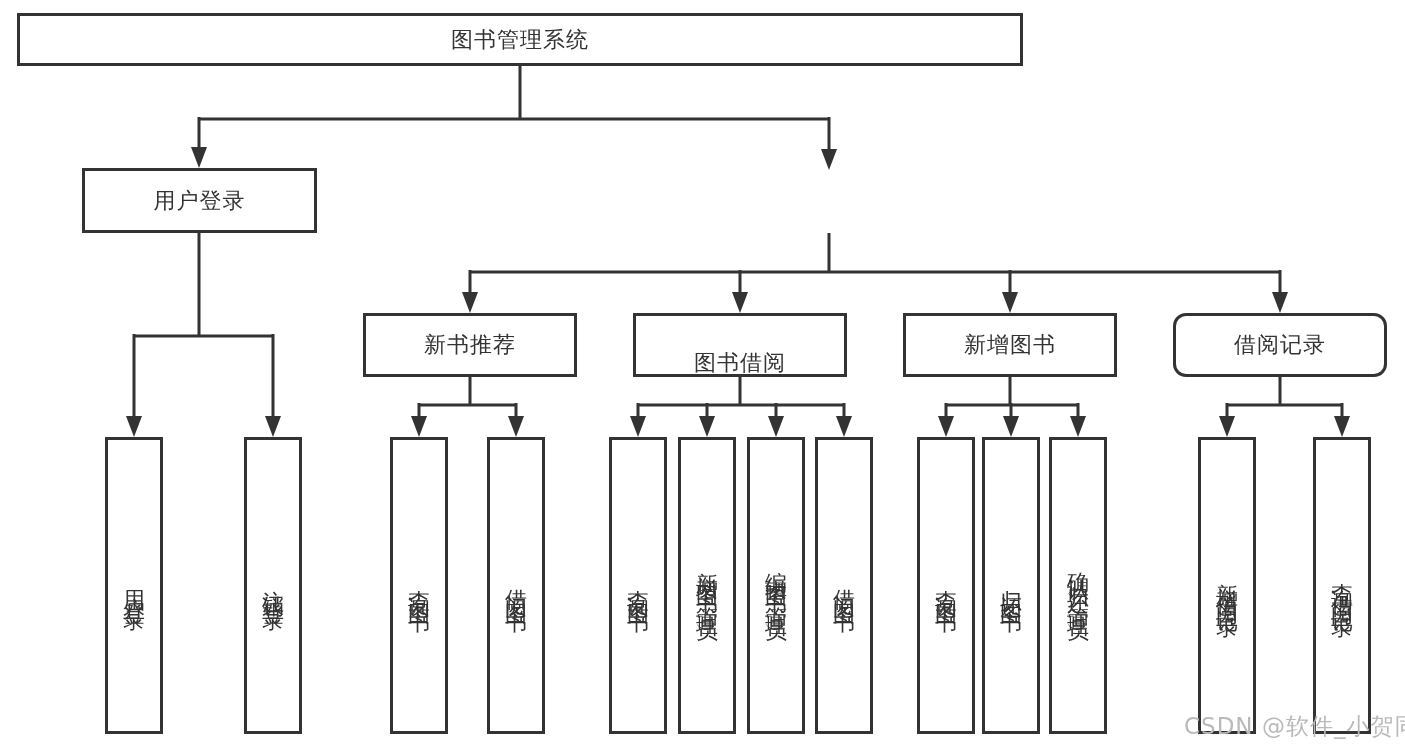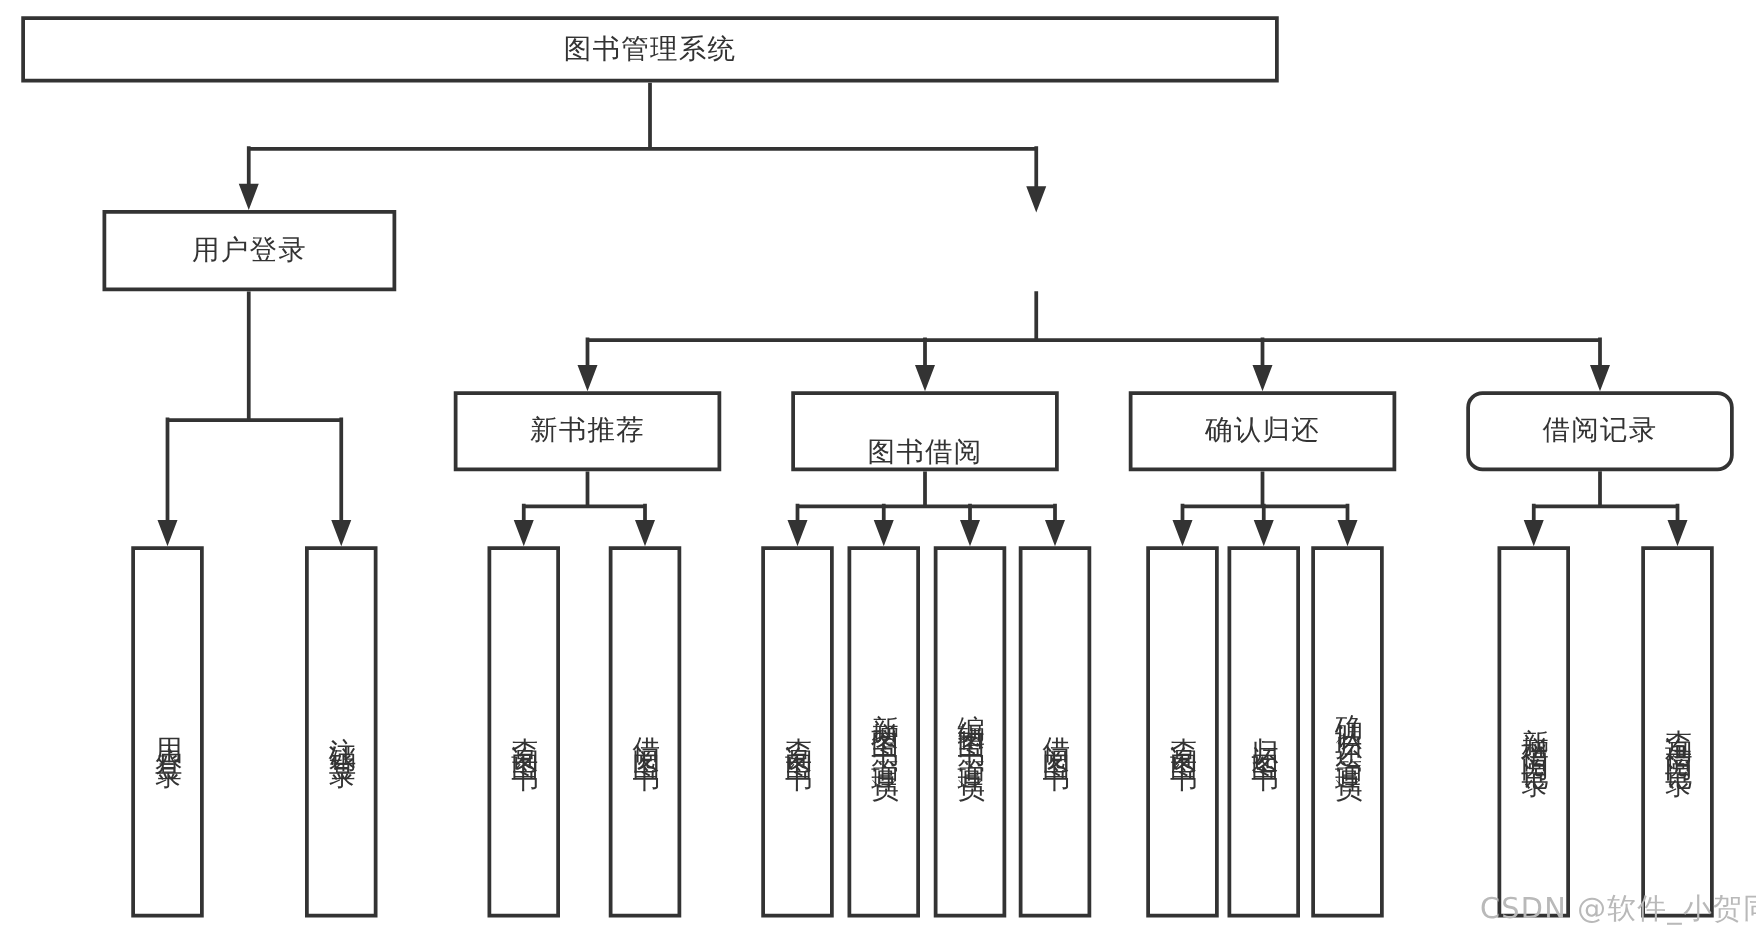--- a/index.html
+++ b/index.html
@@ -109,21 +109,21 @@
     <span>用户登录</span>
   </div>
 
   <div class="node l3 g0">
     <span>新书推荐</span>
   </div>
   <div class="node l3 g1">
     <span>图书借阅</span>
   </div>
   <div class="node l3 g2">
-    <span>确认归还</span>
+    <span>新增图书</span>
   </div>
   <div class="node l3 g3">
     <span>借阅记录</span>
   </div>
 
   <div class="node leaf u0">
     <span>用户登录</span>
   </div>
   <div class="node leaf u1">
     <span>注销登录</span>

